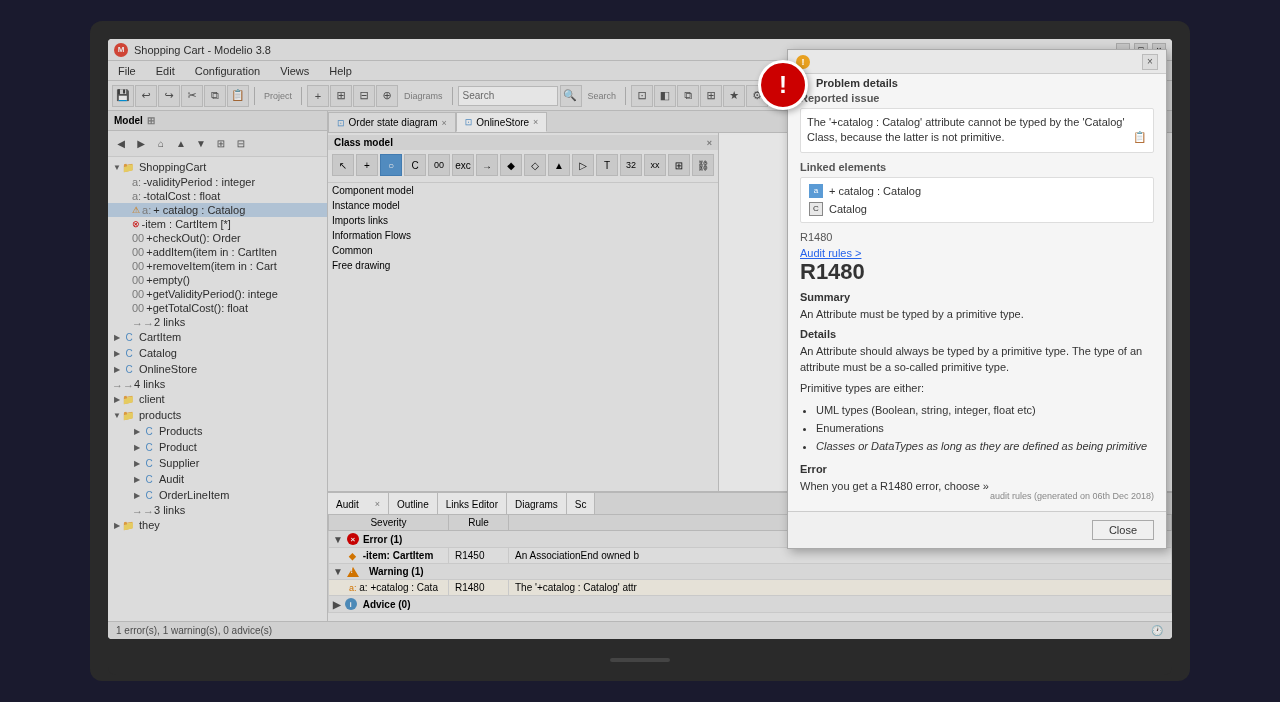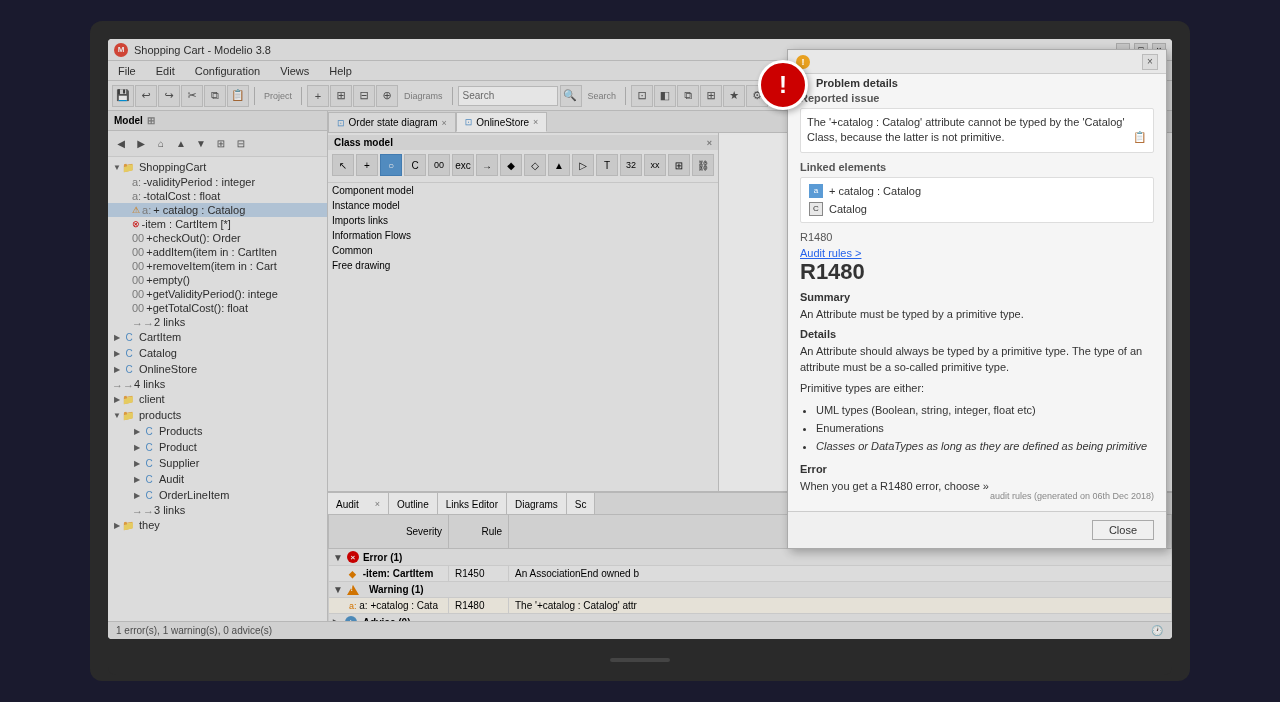--- a/index.html
+++ b/index.html
@@ -332,22 +332,22 @@
 
     .audit-table {
       width: 100%;
       border-collapse: collapse;
       font-size: 10px;
     }
 
     .audit-table th {
       background: #e8e8e8;
       border: 1px solid #ccc;
-      padding: 11px 6px;
-      text-align: right;
+      padding: 2px 6px;
+      text-align: center;
       font-weight: normal;
       font-size: 10px;
     }
 
     .audit-table td {
       border: 1px solid #e0e0e0;
       padding: 2px 6px;
       vertical-align: middle;
     }
 

